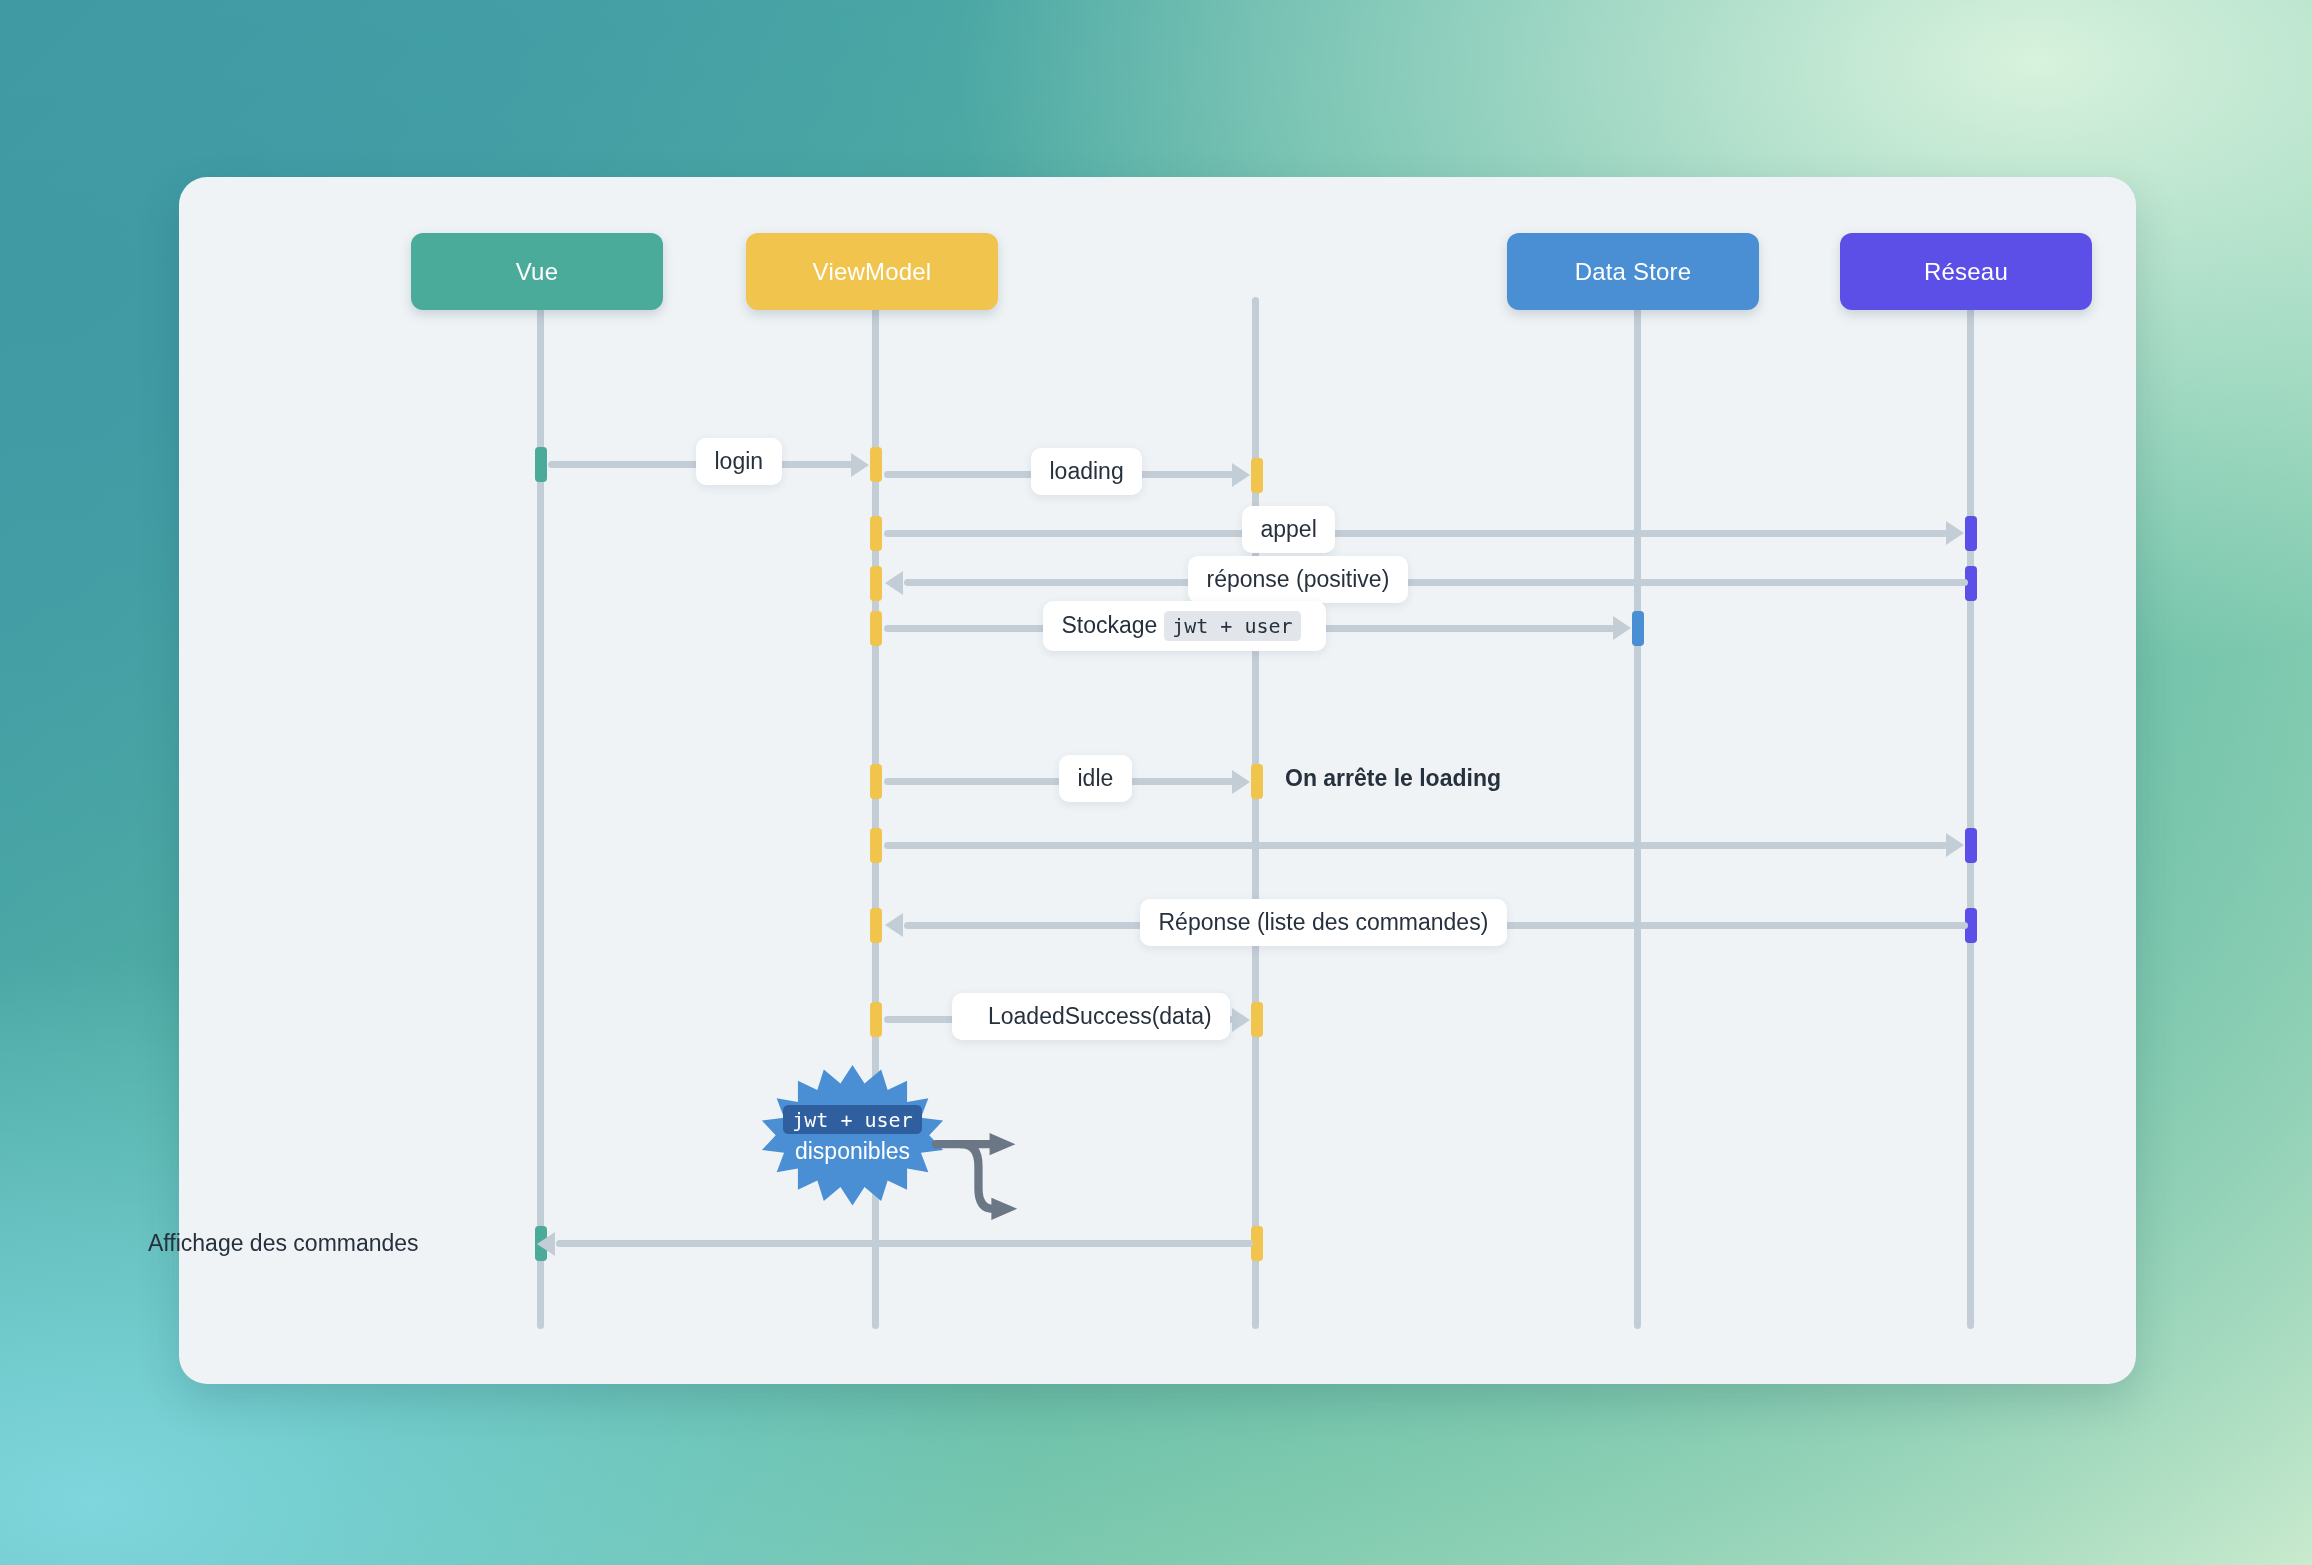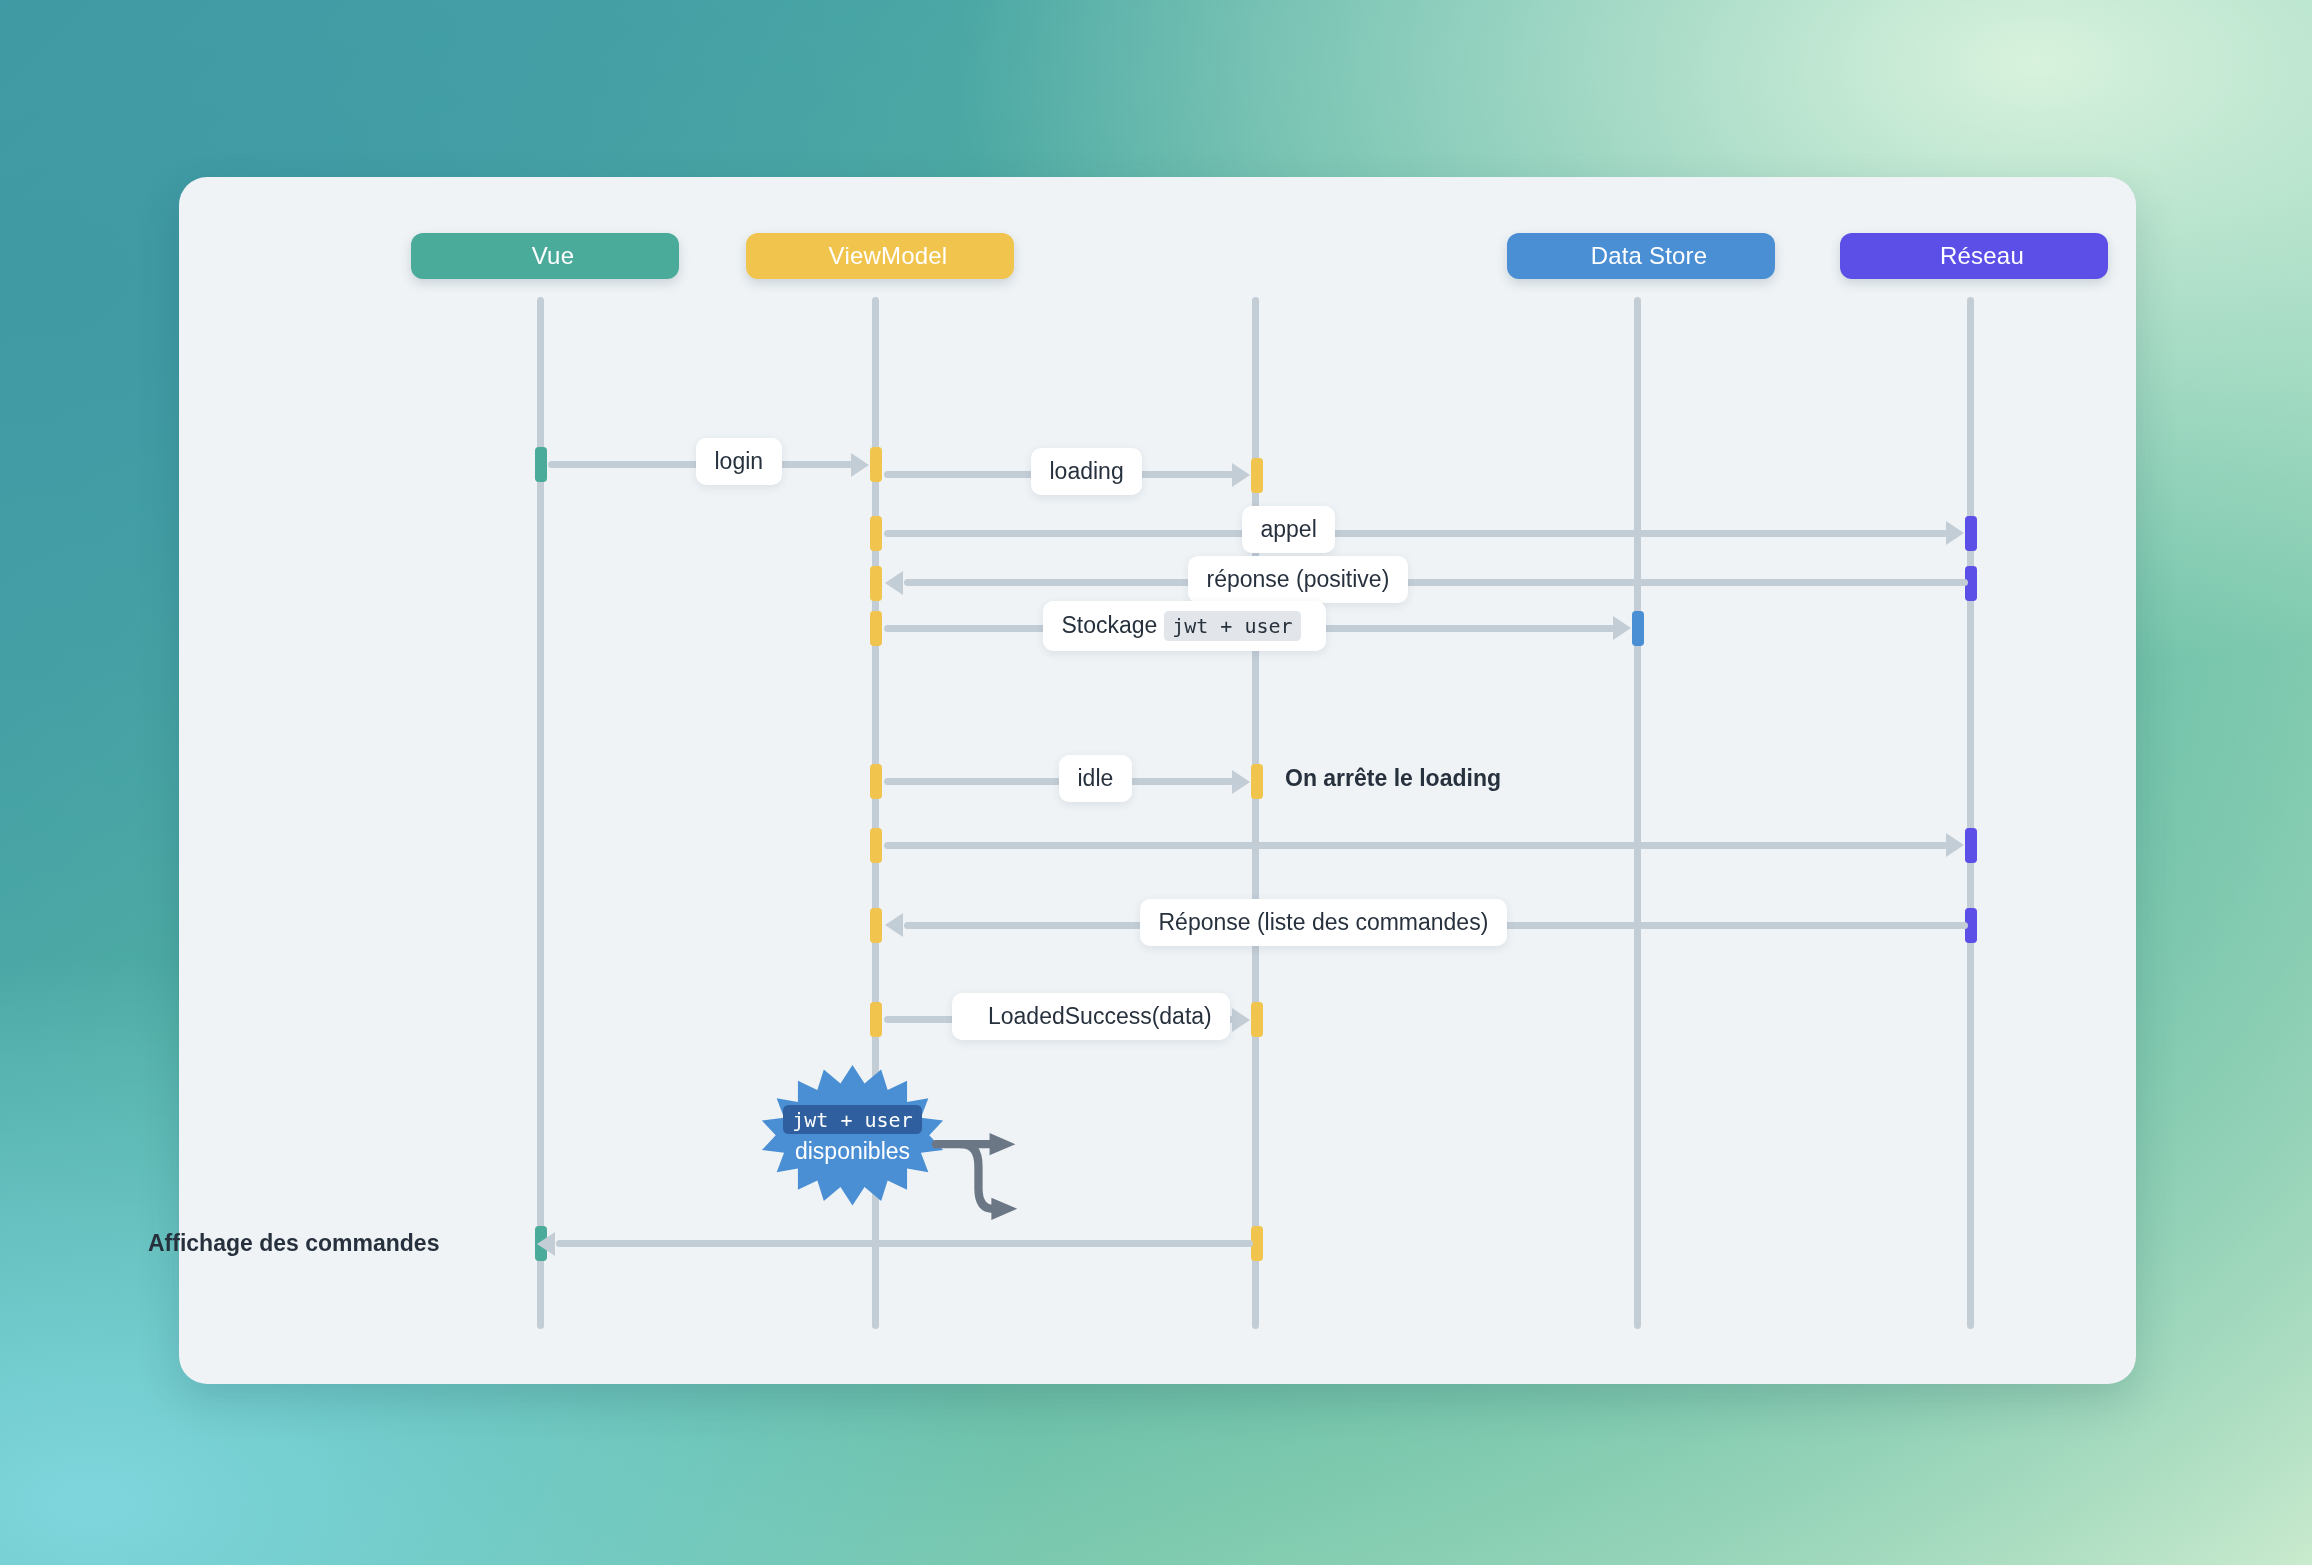--- a/index.html
+++ b/index.html
@@ -35,30 +35,29 @@
   .lifeline {
     position: absolute;
     width: 7.4px;
     background: #c3cdd6;
     border-radius: 3.7px;
   }
 
   
   .phead {
     position: absolute;
-    height: 46px;
+    height: 77px;
     border-radius: 12px;
     display: flex;
     align-items: center;
     justify-content: center;
     color: #ffffff;
     font-size: 24px;
     letter-spacing: 0.2px;
     box-shadow: 0 4.6px 11px rgba(30,60,80,.17);
-    padding-left: 16px;
   }
 
   
   .act {
     position: absolute;
     width: 12px;
     border-radius: 3.7px;
   }
 
   
@@ -246,21 +245,21 @@
   </div>
 
   <div class="msgline" style="left:705px; top:839px; width:350px;"></div>
   <div class="arrowhead right" style="left:1053px; top:831px;"></div>
   <div class="mlabel" style="left:773px; top:816px;padding-left:36px;">
     <span>LoadedSuccess(data)</span>
   </div>
 
   <div class="msgline" style="left:377px; top:1063px; width:697px;"></div>
   <div class="arrowhead left" style="left:358px; top:1055px;"></div>
-  <div class="plainnote" style="left:-31px; top:1053px;font-weight:bold;">
+  <div class="plainnote" style="left:-31px; top:1053px;">
     <span>Affichage des commandes</span>
   </div>
 
   <div id="burst">
     <svg viewBox="0 0 200 152" preserveAspectRatio="none">
       <polygon fill="#4a8fd4" points="
         100,0  113,20 131,5 138,27 159,17 159,40 182,36 174,57 198,60 183,76
         198,92 174,95 182,116 159,112 159,135 138,125 131,147 113,132 100,152
         87,132 69,147 62,125 41,135 41,112 18,116 26,95 2,92 17,76
         2,60 26,57 18,36 41,40 41,17 62,27 69,5 87,20"></polygon>

